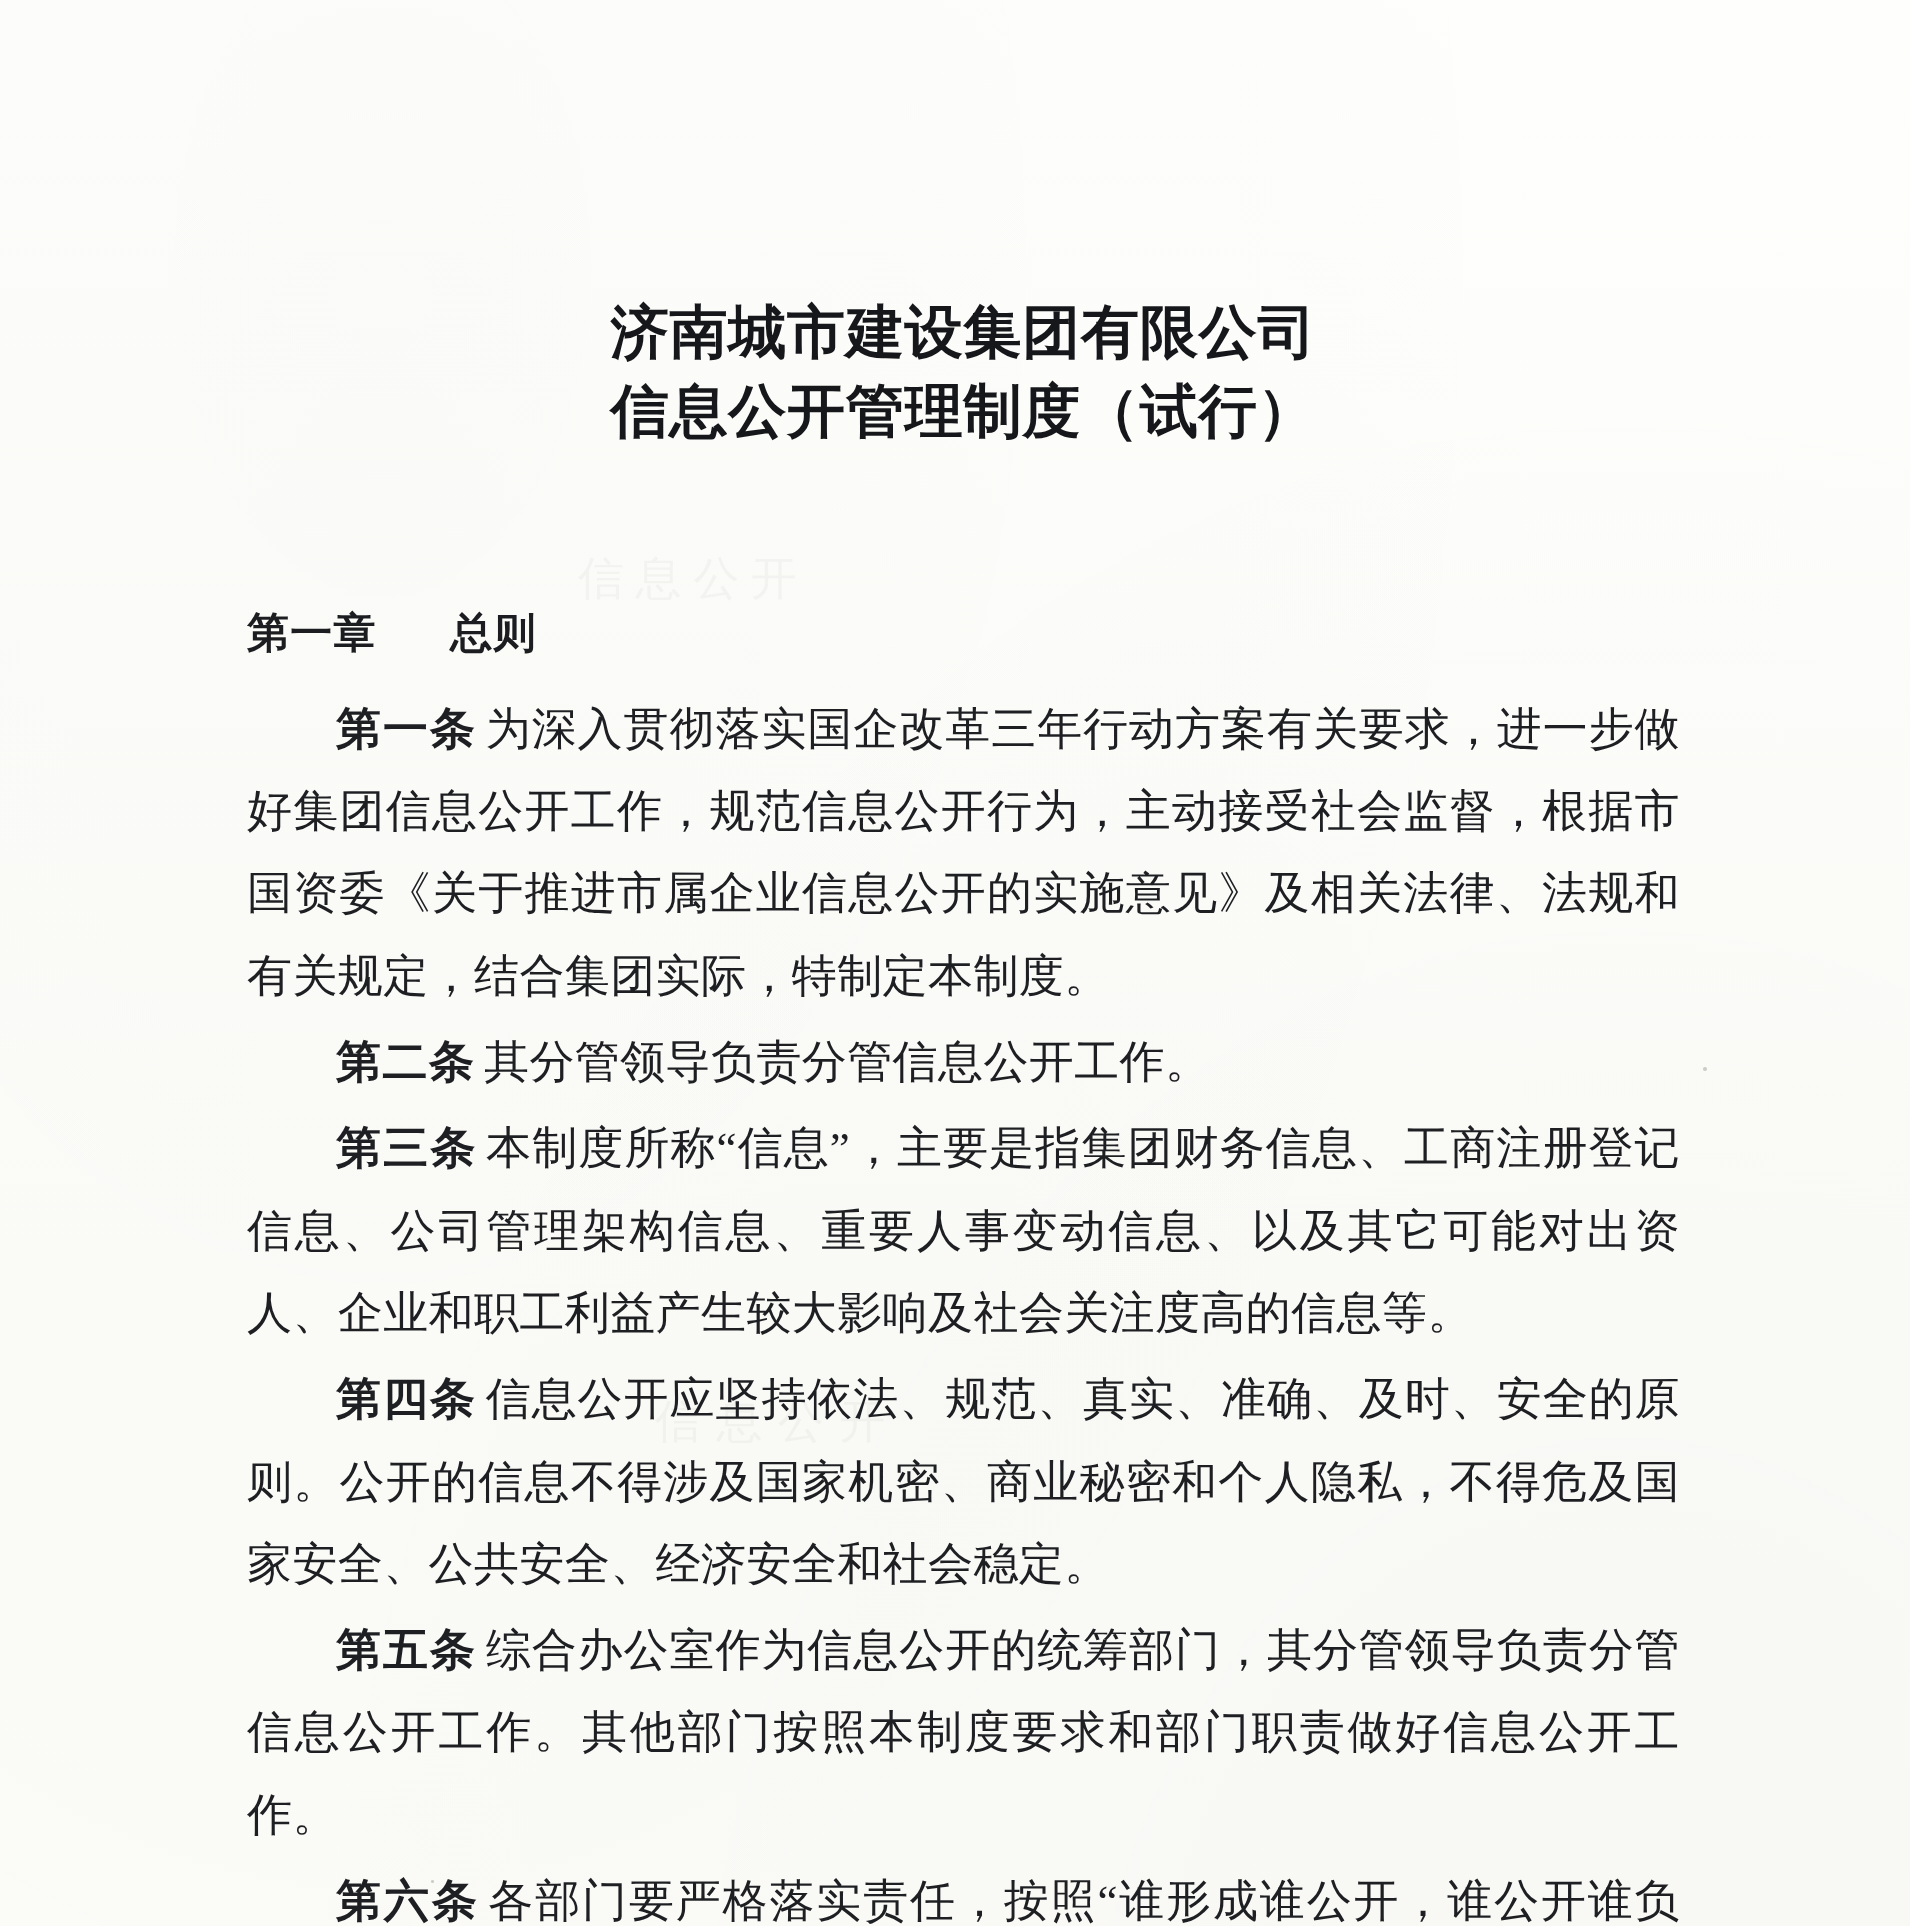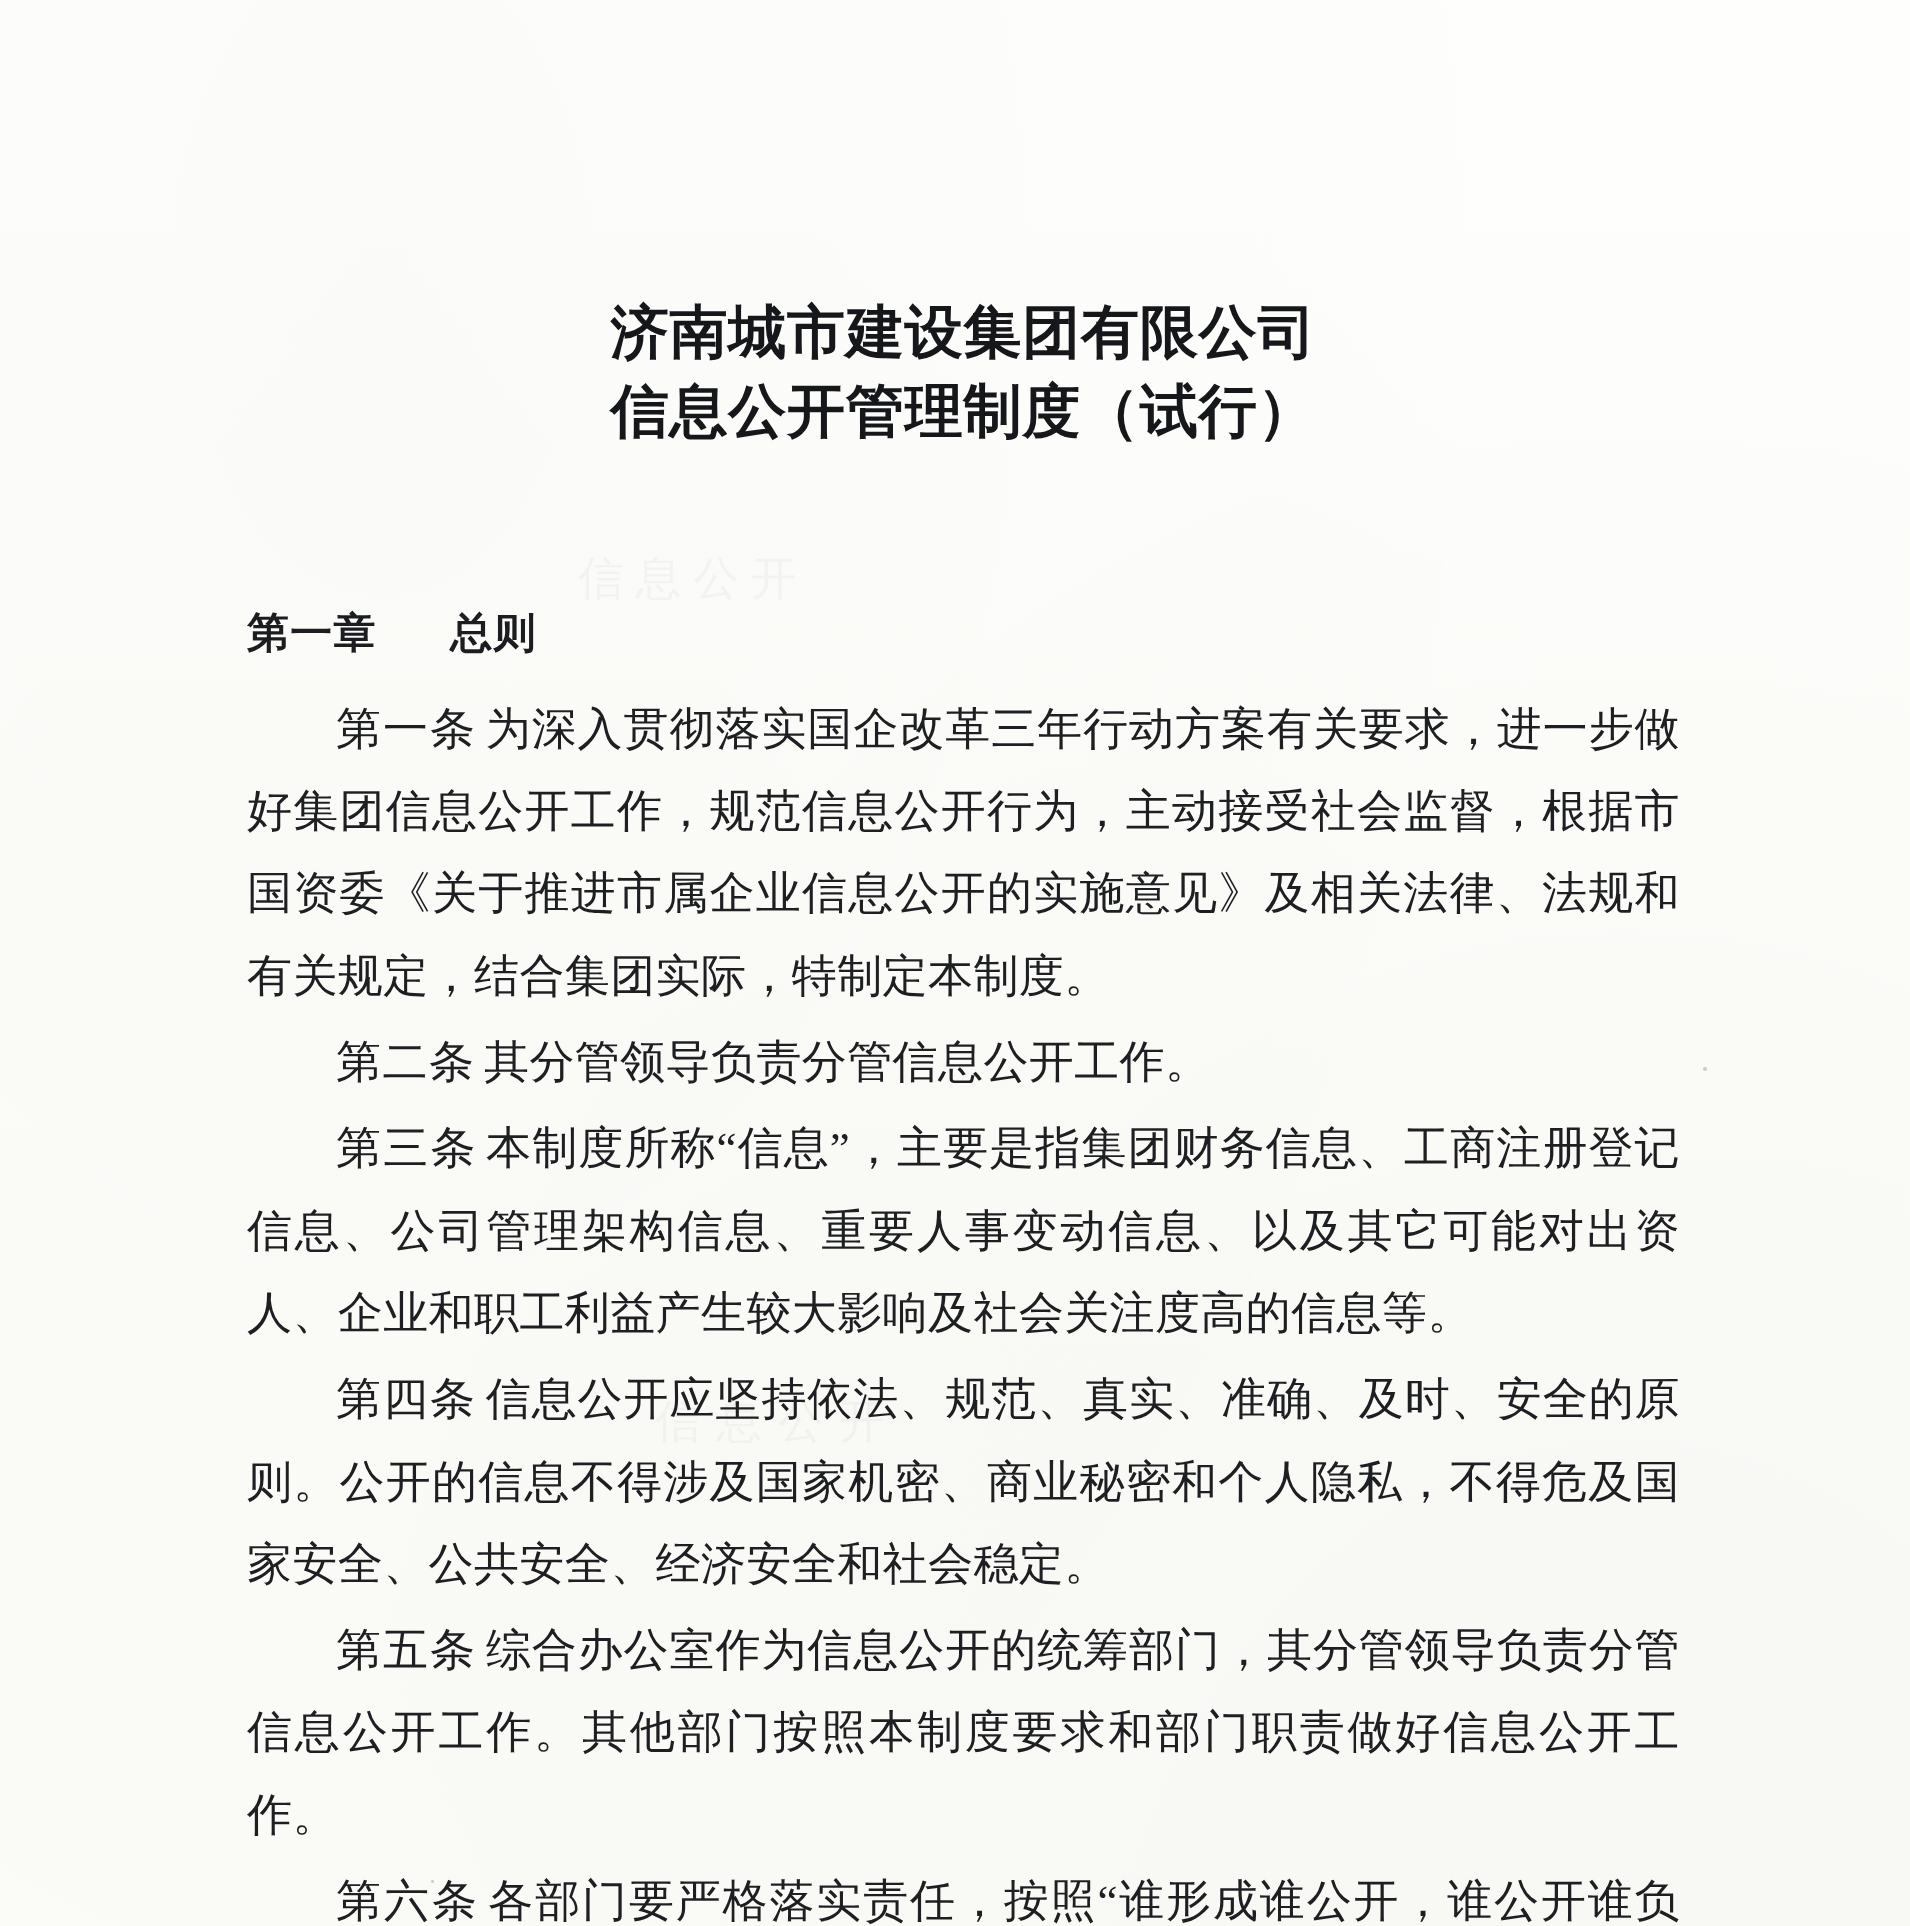--- a/index.html
+++ b/index.html
@@ -67,21 +67,21 @@
     font-size: 45px;
     line-height: 1.83;
     text-align: justify;
     text-justify: inter-ideograph;
     text-indent: 89px;
     margin: 0 0 3.9px 0;
     color: #1d1f22;
     letter-spacing: 0.4px;
   }
   .article .label {
-    font-weight: 400;
+    font-weight: 700;
     letter-spacing: 1.5px;
     padding-right: 8.5px;
   }
   
   .bleed {
     position: absolute;
     color: rgba(60, 60, 60, 0.045);
     font-size: 46px;
     font-family: "DejaVu Serif", serif;
     pointer-events: none;

